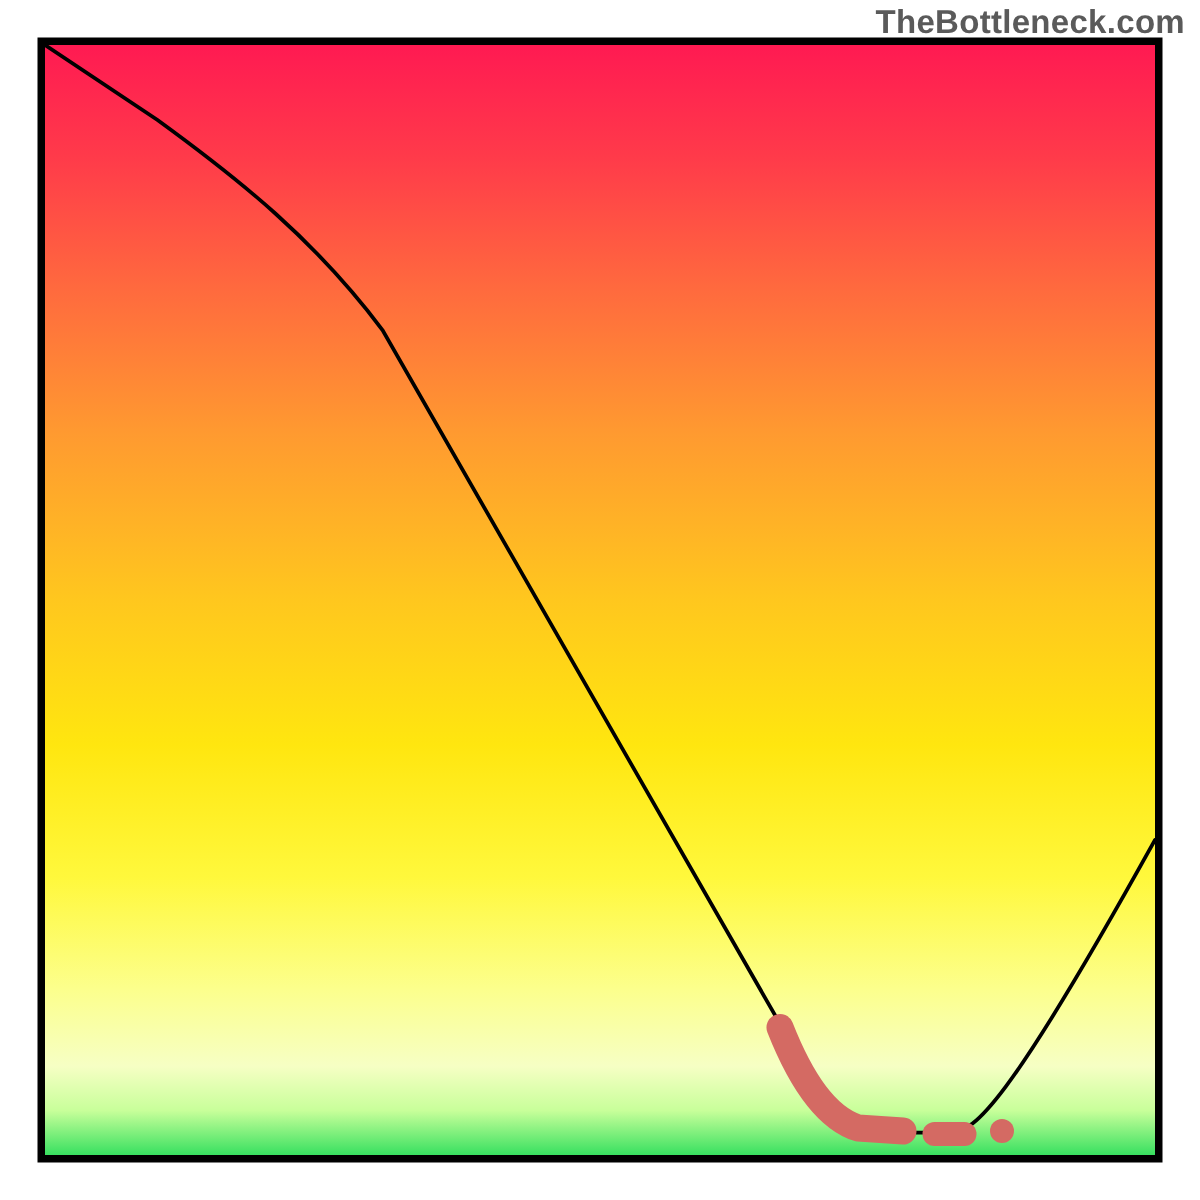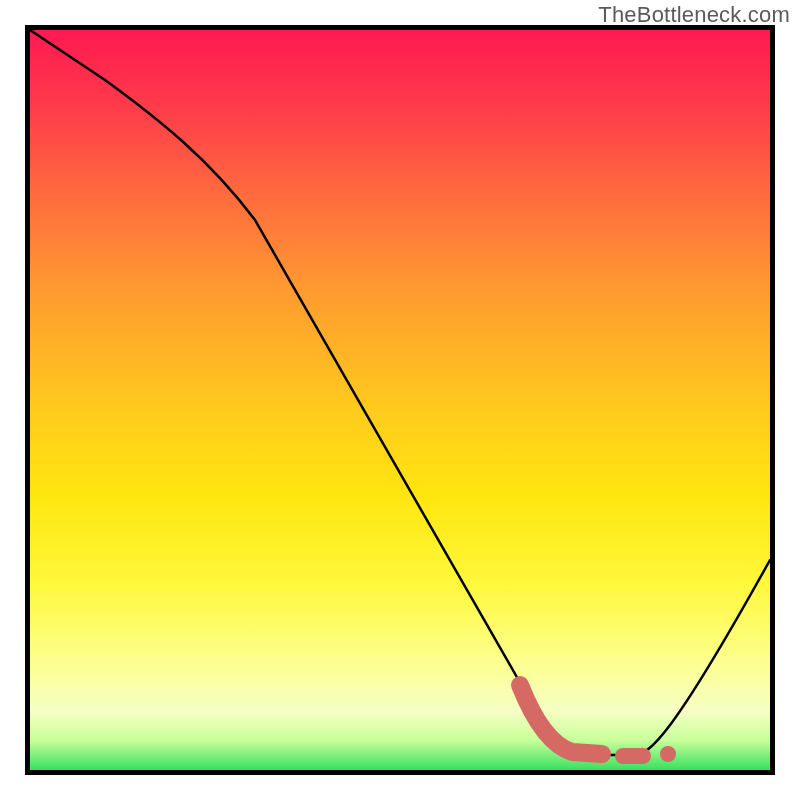--- a/index.html
+++ b/index.html
@@ -13,21 +13,21 @@
   .canvas {
     position: relative;
     width: 800px;
     height: 800px;
   }
   .watermark {
     position: absolute;
     top: 2px;
     right: 10px;
     font-size: 22px;
-    font-weight: 400;
+    font-weight: 700;
     color: #5a5a5a;
     letter-spacing: 0.2px;
     z-index: 50;
   }
   .frame {
     position: absolute;
     left: 25px;
     top: 25px;
     width: 750px;
     height: 750px;

